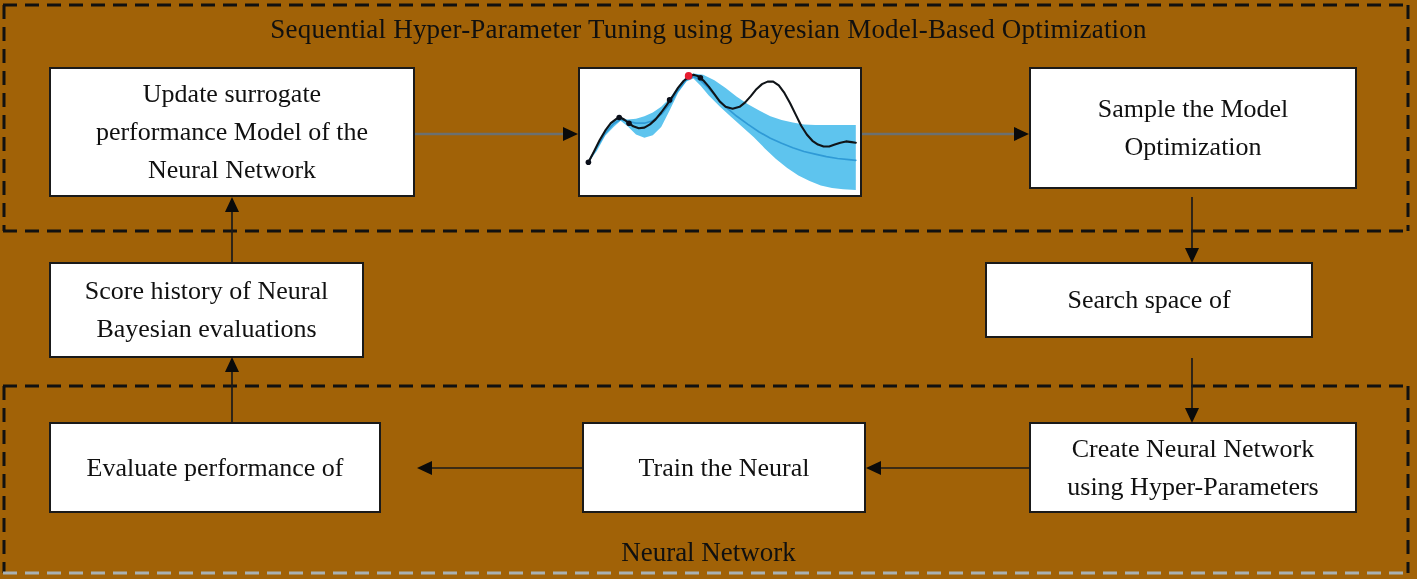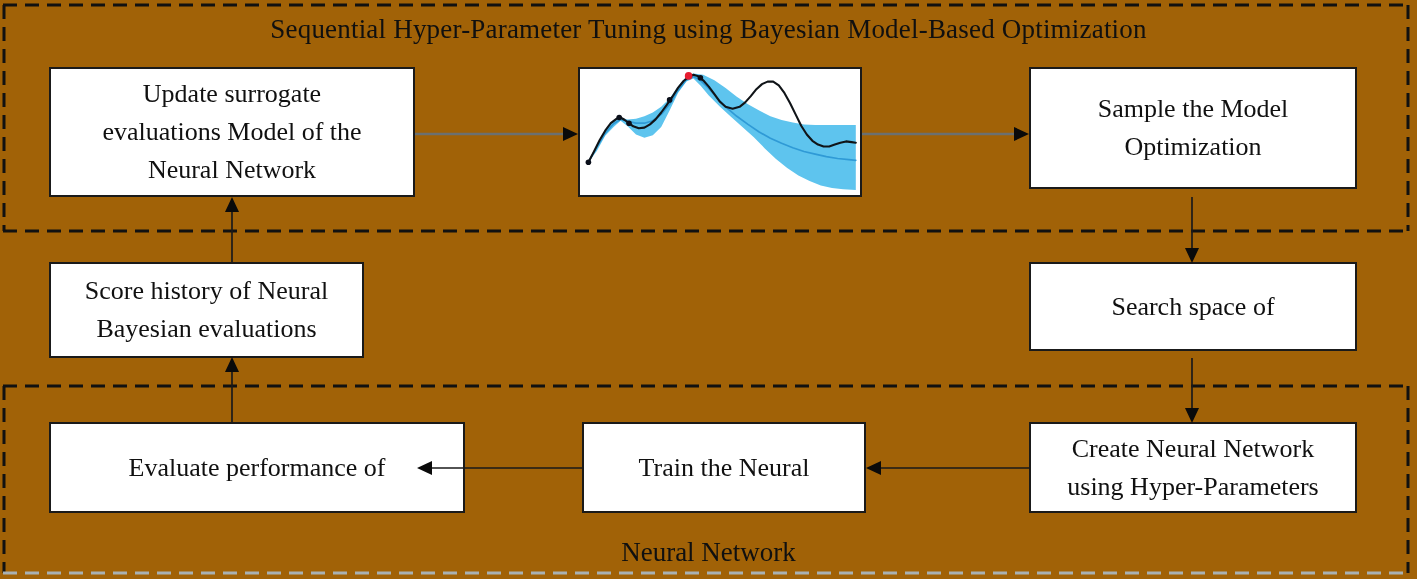--- a/index.html
+++ b/index.html
@@ -41,22 +41,22 @@
   }
   .nn-label{
     position:absolute;top:537px;left:0;width:100%;
     text-align:center;font-size:27px;z-index:2;
   }
   
   #box-update  {left:49px;  top:67px;  width:366px; height:130px;}
   #box-plot    {left:578px; top:67px;  width:284px; height:130px;}
   #box-sample  {left:1029px;top:67px;  width:328px; height:122px;}
   #box-score   {left:49px;  top:262px; width:315px; height:96px;}
-  #box-search  {left:1029px;top:262px; width:328px; height:89px;}
-  #box-evaluate{left:49px;  top:422px; width:416px; height:91px;}
+  #box-search  {left:985px;top:262px; width:328px; height:76px;}
+  #box-evaluate{left:49px;  top:422px; width:332px; height:91px;}
   #box-train   {left:582px; top:422px; width:284px; height:91px;}
   #box-create  {left:1029px;top:422px; width:328px; height:91px;}
 </style>
 </head>
 <body>
 
 <div id="canvas">
 
   <svg id="overlay" viewBox="0 0 1417 579">
 
@@ -113,21 +113,21 @@
       <line x1="232" y1="262" x2="232" y2="211" stroke="#1a1a1a" stroke-width="1.7"></line>
       <polygon points="225,212 239,212 232,197" fill="#0a0a0a"></polygon>
     </g>
   </svg>
 
   <div class="title">Sequential Hyper-Parameter Tuning using Bayesian Model-Based Optimization</div>
   <div class="nn-label">Neural Network</div>
 
   <div class="flowbox" id="box-update">
     <span>Update surrogate</span>
-    <span>evaluations Model of the</span>
+    <span>performance Model of the</span>
     <span>Neural Network</span>
   </div>
 
   <div class="plotbox" id="box-plot">
     <svg viewBox="0 0 280 126" preserveAspectRatio="none">
       <polygon stroke="none" points="8.4,93.2 16.8,75.6 25.2,60.5 33.6,51.7 40.6,48.5 47.6,50.4 56.0,49.8 64.4,47.3 72.8,43.5 81.2,37.8 89.6,29.6 98.0,17.6 106.4,7.6 113.4,4.4 123.2,5.7 134.4,11.3 145.6,18.9 156.8,27.7 168.0,35.3 179.2,41.6 190.4,47.3 201.6,51.0 212.8,53.5 224.0,55.4 235.2,56.1 246.4,56.1 257.6,56.1 275.8,56.1 275.8,121.0 263.2,120.3 252.0,119.1 240.8,116.6 229.6,112.1 218.4,106.5 207.2,98.9 196.0,90.1 184.8,79.4 173.6,68.0 162.4,58.0 151.2,47.9 140.0,37.8 128.8,26.5 120.4,16.4 113.4,9.4 106.4,12.6 98.0,23.9 89.6,41.6 81.2,58.0 72.8,66.2 64.4,68.7 56.0,65.5 47.6,57.3 40.6,51.7 33.6,58.0 25.2,66.8 16.8,81.9 8.4,93.2" fill="#5ec4ee"></polygon>
       <polyline fill="none" stroke-width="1.7" stroke-linejoin="round" stroke-linecap="round" points="8.4,93.2 16.8,78.1 25.2,64.3 33.6,54.8 40.6,50.4 47.6,52.3 56.0,54.2 64.4,54.2 72.8,51.7 81.2,45.4 89.6,35.3 98.0,21.4 106.4,10.7 113.4,7.6 120.4,11.3 128.8,19.5 137.2,29.0 145.6,37.8 156.8,47.3 168.0,55.4 179.2,63.0 190.4,69.3 201.6,74.3 212.8,78.8 224.0,82.5 235.2,85.1 246.4,87.6 257.6,89.5 268.8,90.7 275.8,91.3" stroke="#2f9ad6"></polyline>
       <polyline fill="none" stroke-width="2.1" stroke-linejoin="round" stroke-linecap="round" points="8.4,93.2 14.0,82.5 19.6,71.2 25.2,61.7 30.8,54.2 36.4,49.8 40.6,48.5 44.8,51.0 49.0,54.2 53.2,57.3 58.8,59.2 64.4,58.6 70.0,55.4 75.6,50.4 81.2,43.5 86.8,35.9 92.4,27.7 98.0,18.9 103.6,12.0 109.2,7.6 113.4,5.7 117.6,6.9 123.2,11.3 128.8,17.6 134.4,25.2 140.0,32.8 145.6,37.8 152.6,39.7 159.6,37.8 165.2,33.4 170.8,27.1 176.4,20.2 182.0,15.1 187.6,12.6 193.2,12.6 198.8,16.4 204.4,23.9 210.0,34.0 215.6,45.4 221.2,56.7 226.8,65.5 232.4,71.8 238.0,75.6 243.6,77.5 249.2,77.5 254.8,75.6 260.4,73.7 266.0,72.4 271.6,73.1 275.8,73.7" stroke="#101418"></polyline>
       <g>
           <circle cx="8.4" cy="93.2" r="2.8" fill="#0a0f1a"></circle>

